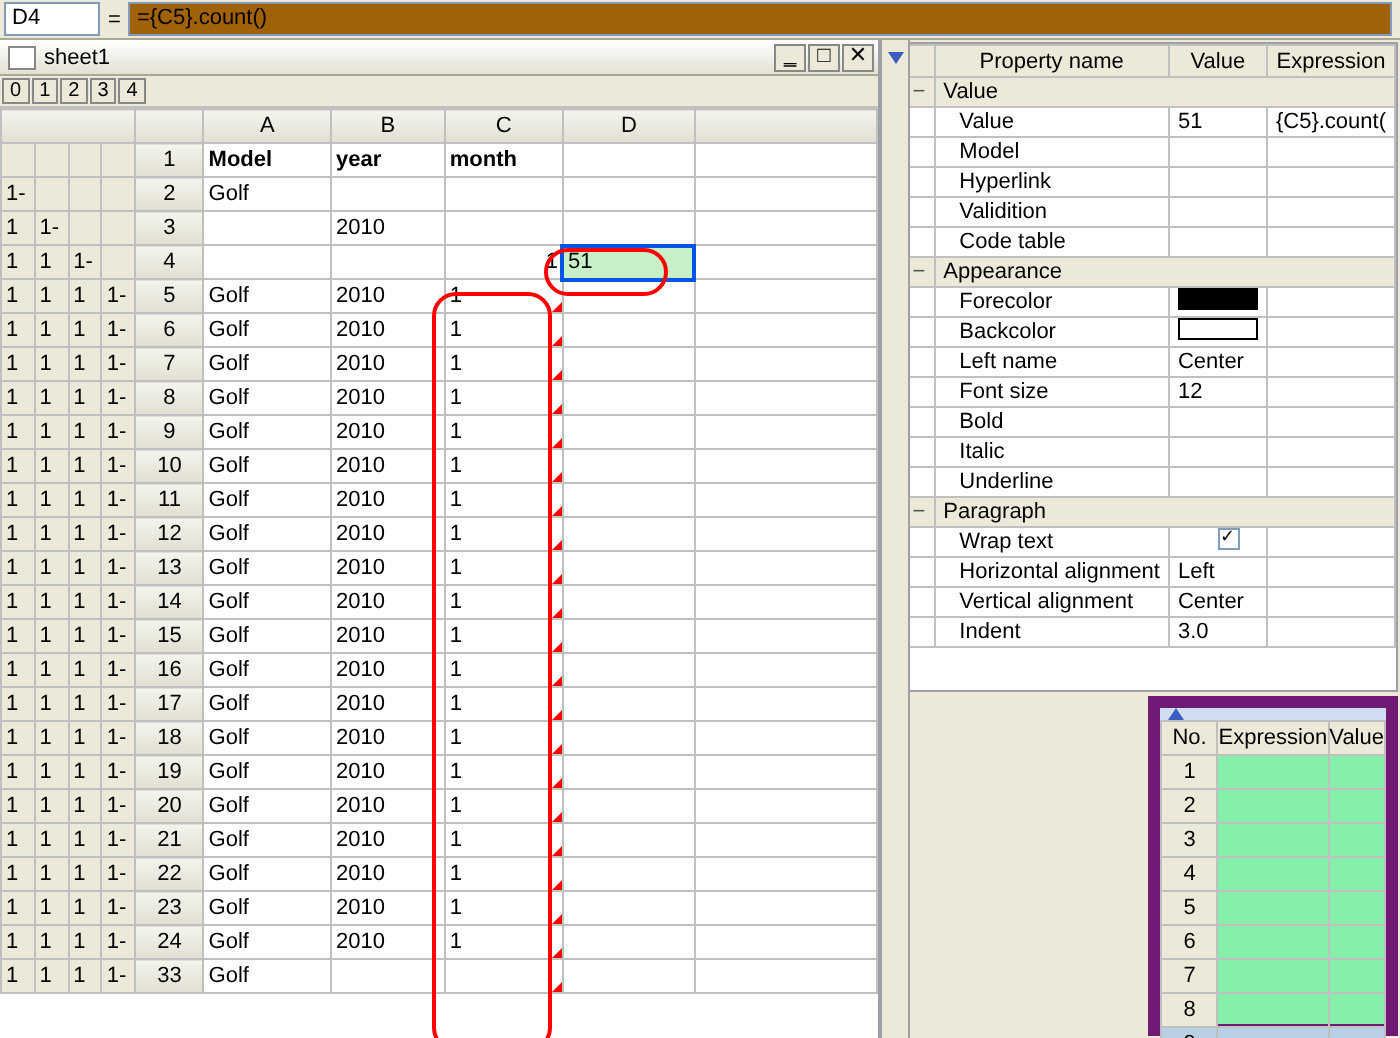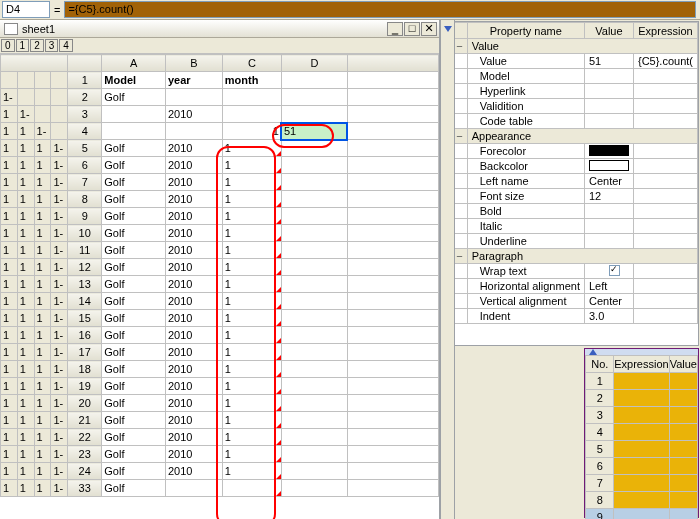--- a/index.html
+++ b/index.html
@@ -36,21 +36,21 @@
   .props { flex: 1; overflow: hidden; background: #fff; border: 1px solid #9da1a6; margin: 1px; font-size: 11px; }
   table.props-tbl { border-collapse: collapse; width: 100%; }
   table.props-tbl th { background: #ece9d8; border: 1px solid #c0c0c0; height: 16px; font-weight: normal; padding: 0 4px; text-align: center; }
   table.props-tbl td { border: 1px solid #c0c0c0; height: 15px; padding: 0 4px; white-space: nowrap; }
   .exp-col { width: 14px; text-align: center; color: #555; }
   .group { background: #ece9d8; }
   .swatch { width: 40px; height: 11px; display: inline-block; border: 1px solid #000; }
   .chk { width: 11px; height: 11px; border: 1px solid #7f9db9; display: inline-block; background: #fff; position: relative; margin-left: 20px;}
   .chk.on::after { content: "✓"; position: absolute; font-size: 9px; top: -2px; left: 0; color: #000;}
   
-  .expr-panel { height: 170px; border: 1px solid #701a75; margin: 1px; background: #eab308; display: flex; flex-direction: column; }
+  .expr-panel { height: 170px; border: 6px solid #701a75; margin: 1px; background: #86efac; display: flex; flex-direction: column; }
   .expr-panel .bar { height: 14px; background: #d0dcf0; display:flex; align-items:center;}
   .expr-panel .bar .tri2 { margin-left: 4px; width:0;height:0;border-left:4px solid transparent;border-right:4px solid transparent;border-bottom:6px solid #3a5fbf;}
   table.expr-tbl { border-collapse: collapse; width: 100%; }
   table.expr-tbl th { background: #ece9d8; border: 1px solid #c0c0c0; height: 17px; font-weight: normal; }
   table.expr-tbl td { border: 1px solid #c0c0c0; height: 17px; text-align: center; }
   .rno { width: 28px; background: #ece9d8; }
   .selrow td { background: #b8cfe5; }
   .selrow .rno { background: #b8cfe5; }
   .red-mark { position: absolute; width: 0; height: 0; border-right: 5px solid red; border-top: 5px solid transparent; }
 </style>

